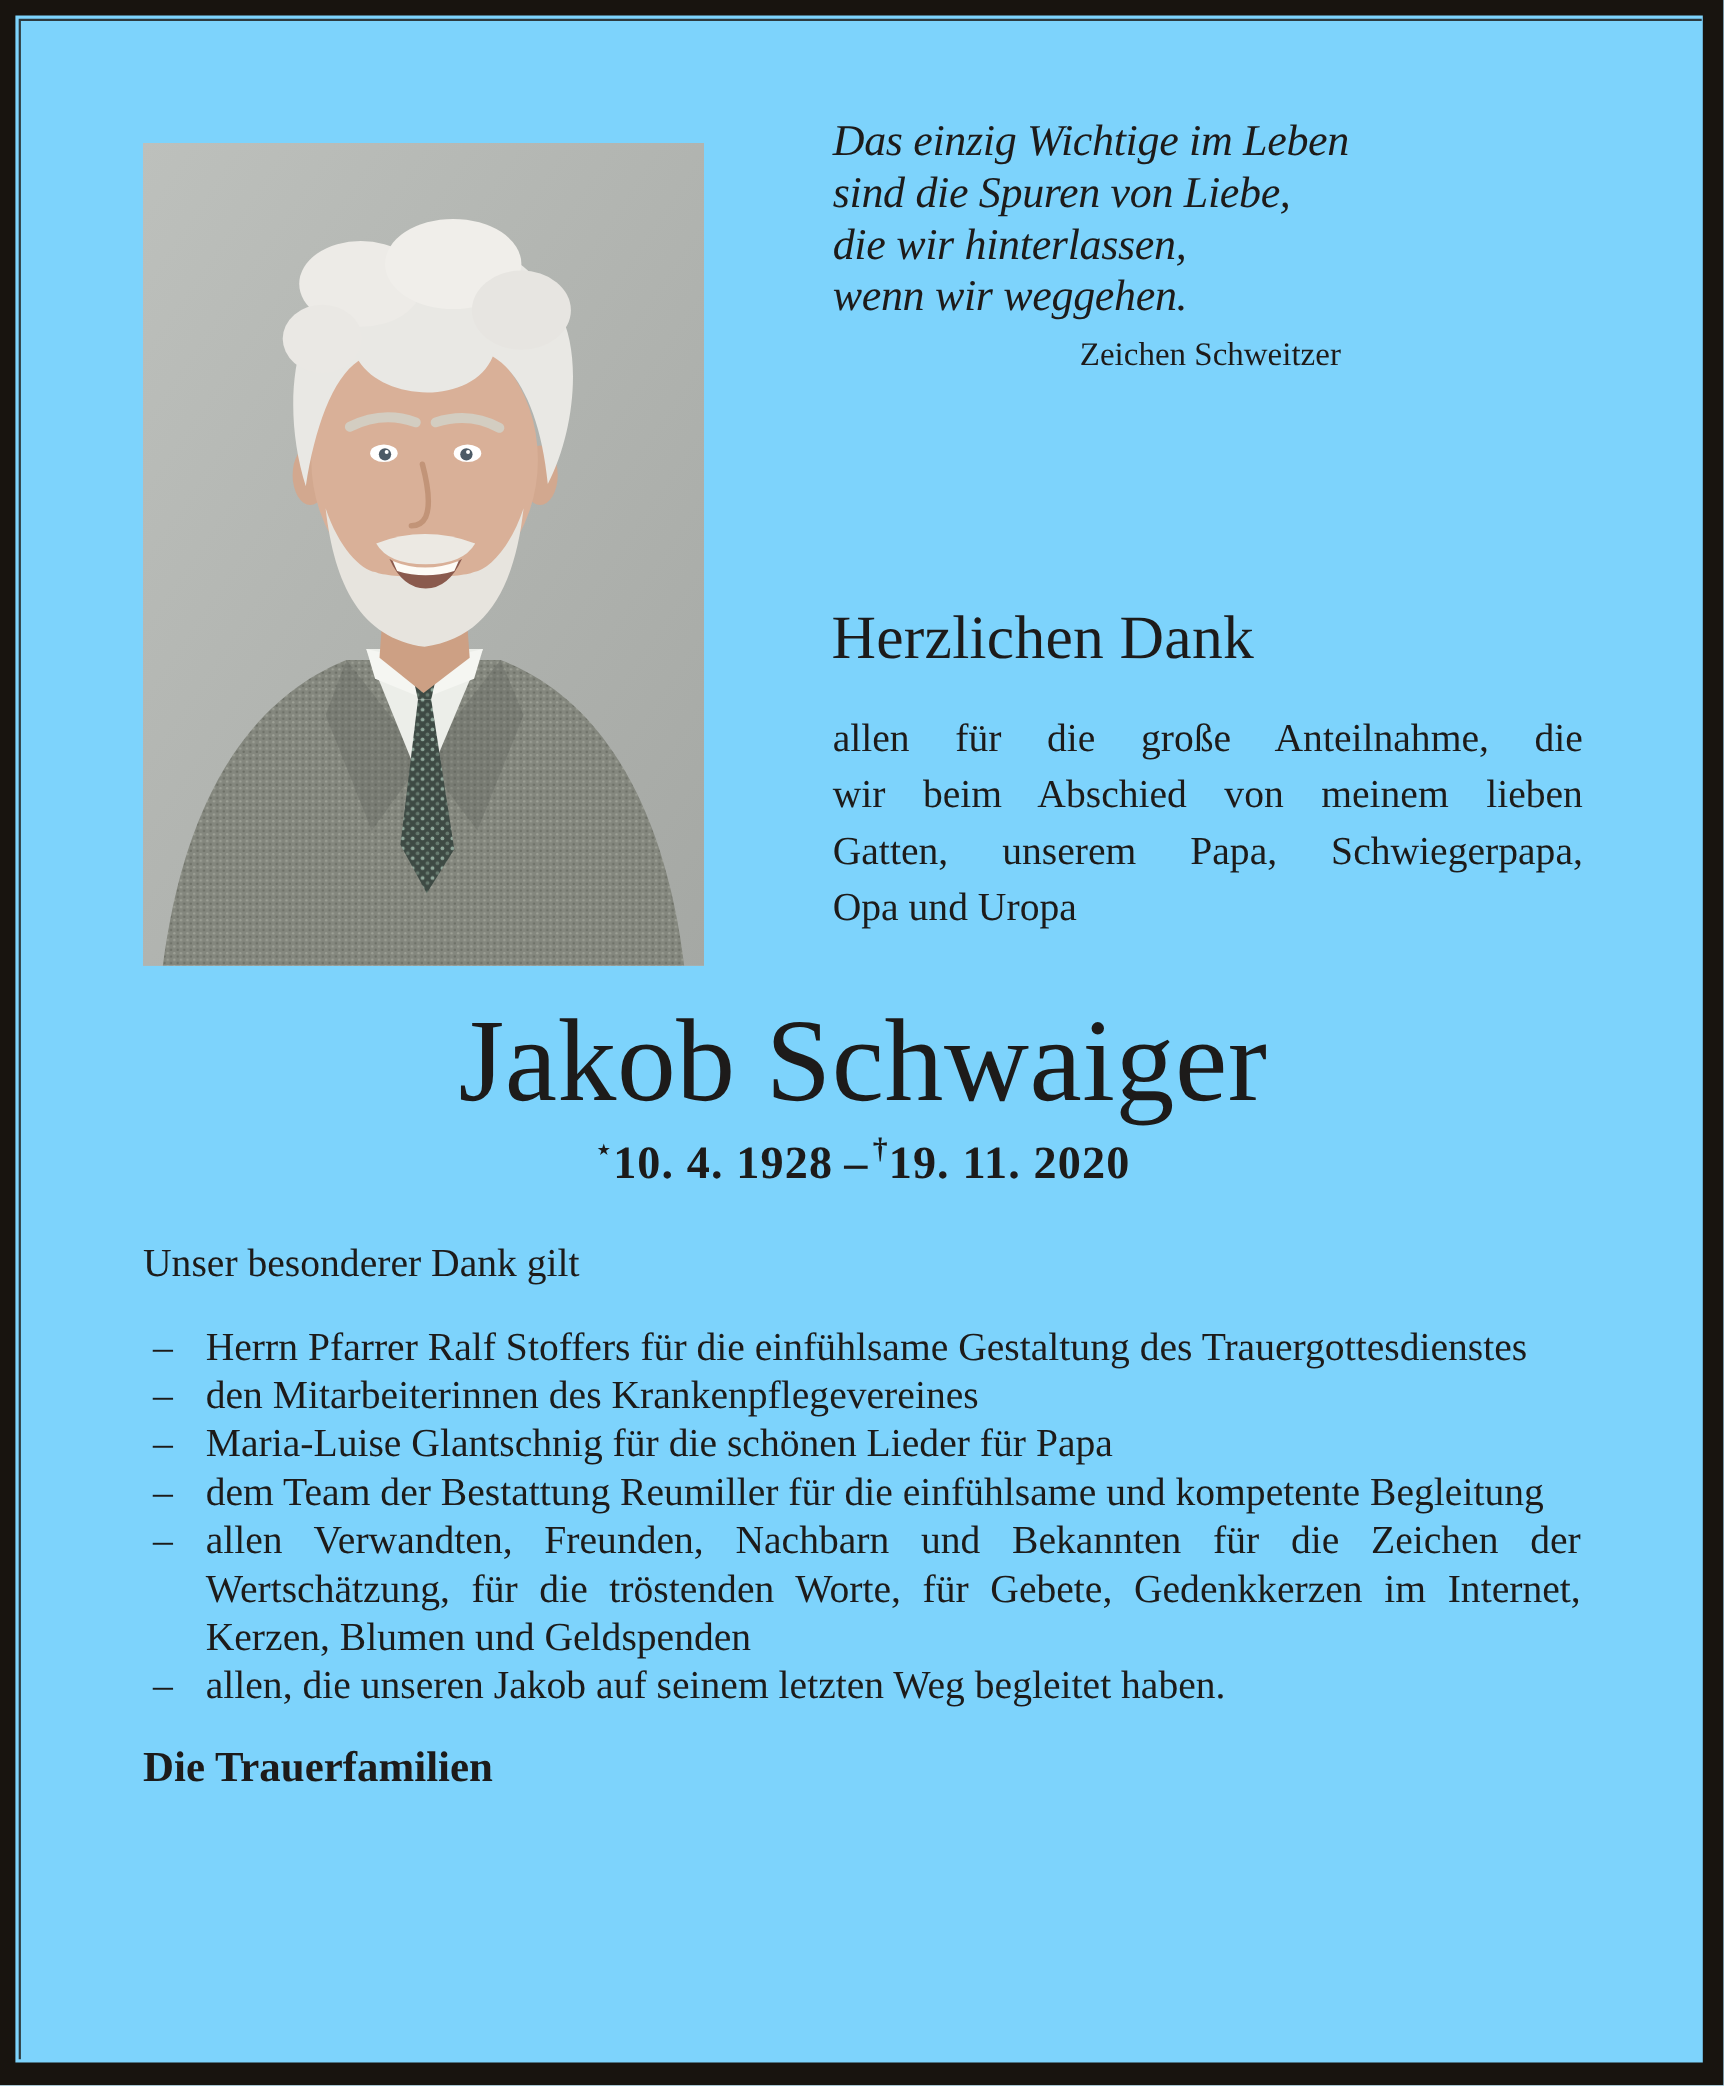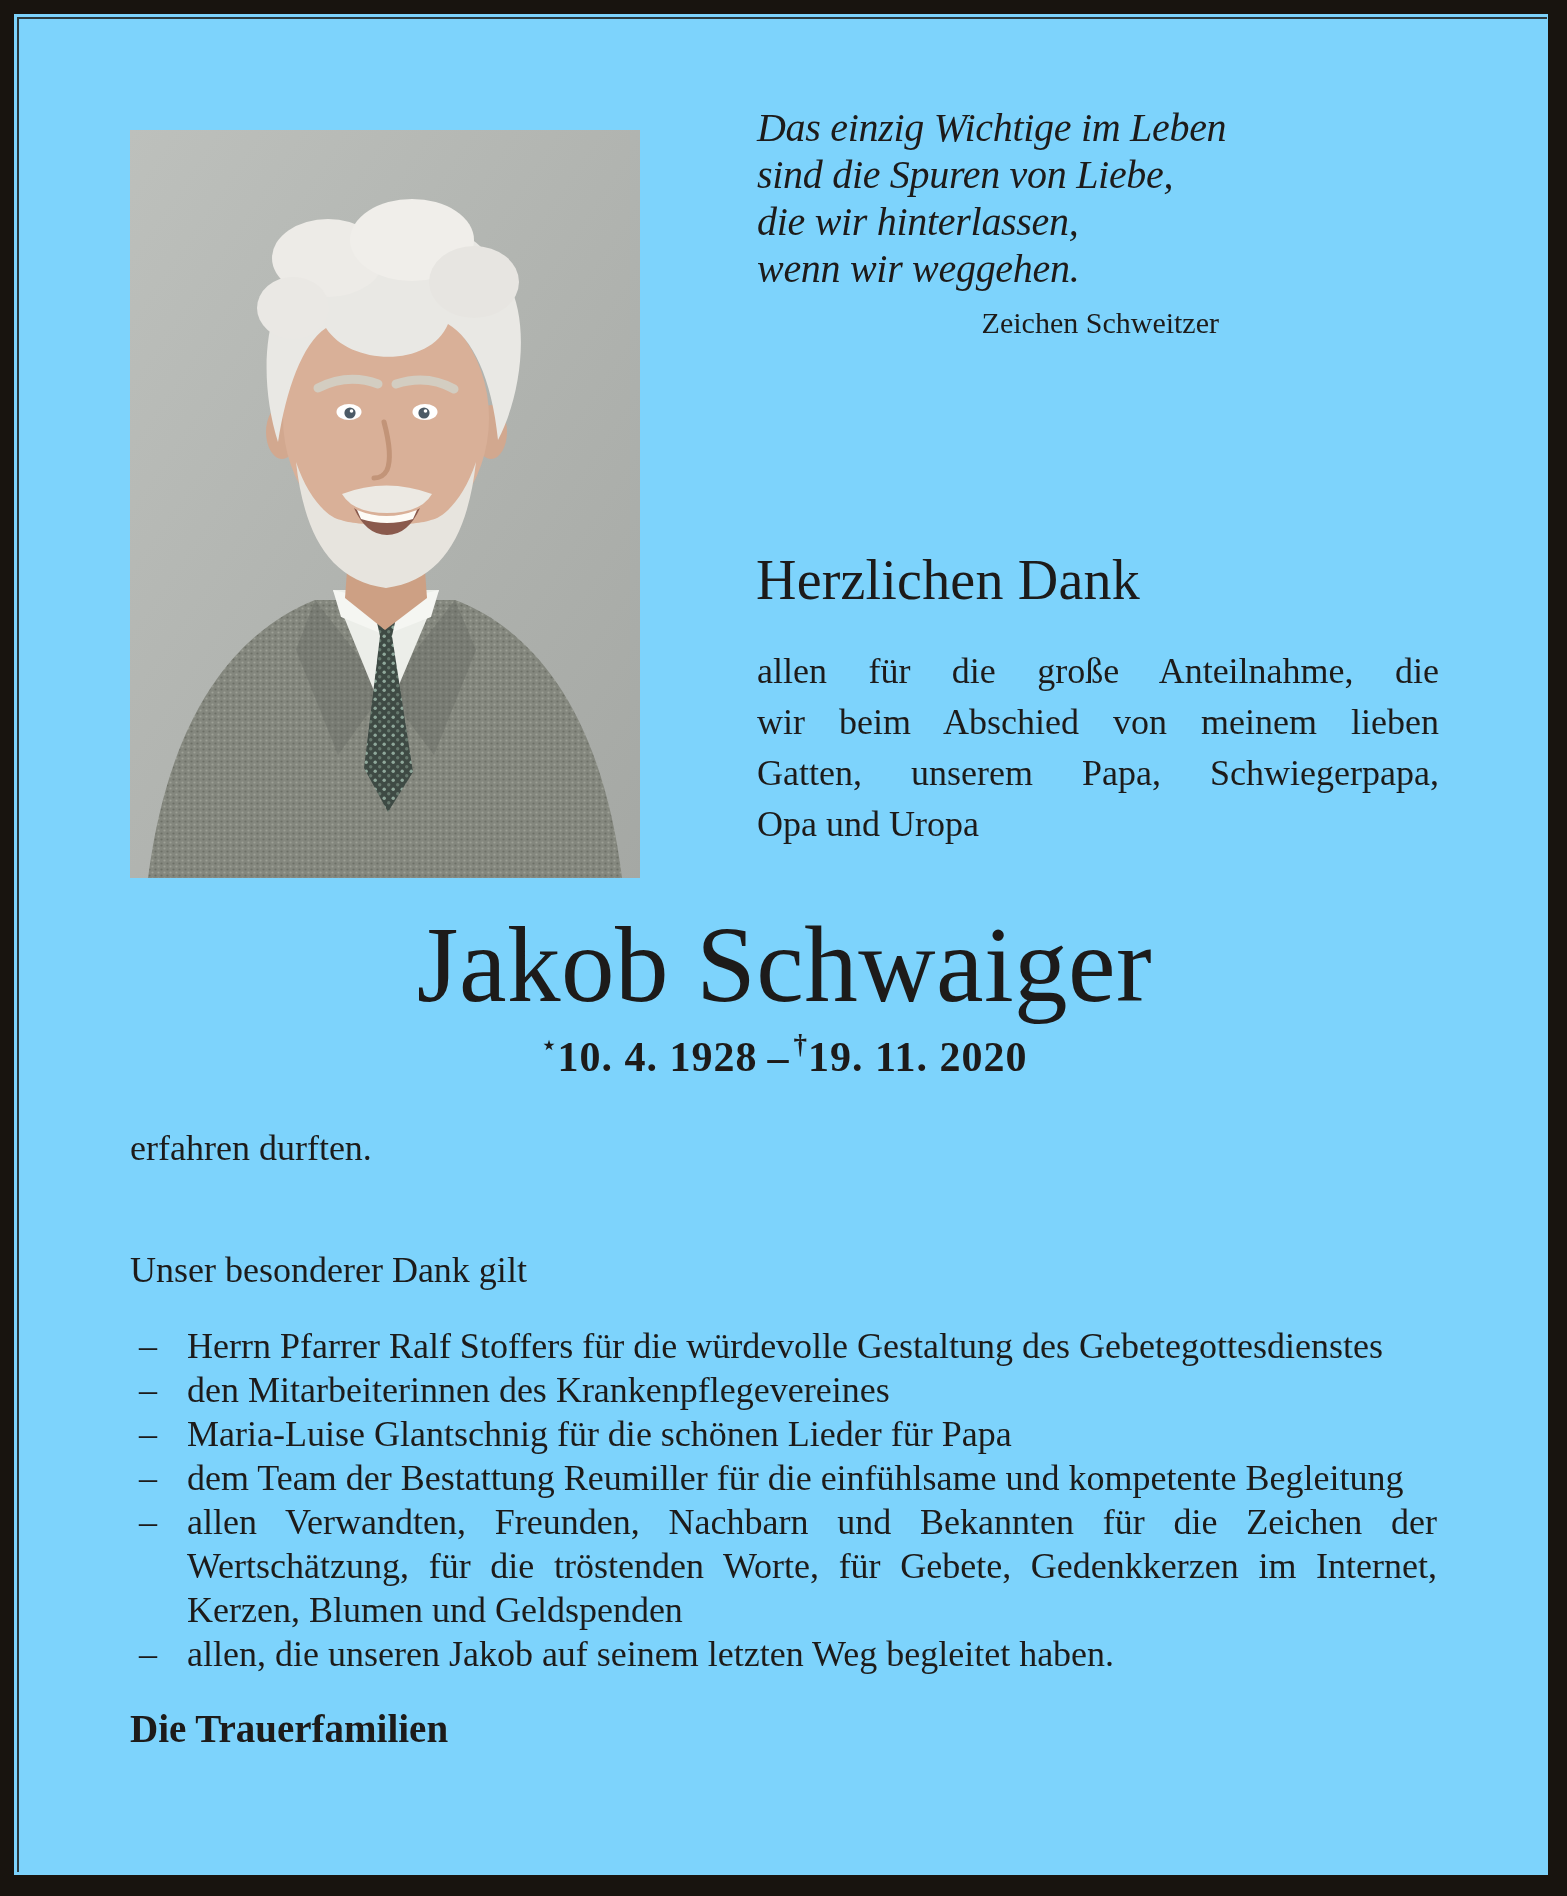--- a/index.html
+++ b/index.html
@@ -138,26 +138,25 @@
     </div>
 
   <div class="name-block">
     <h1 class="name">Jakob Schwaiger</h1>
     <div class="dates">
       <sup class="star">⋆</sup><span>10. 4. 1928</span><span class="sep">–</span><sup>†</sup><span>19. 11. 2020</span>
     </div>
   </div>
 
   <div class="lower">
-    <p class="cont">erfahren durften.</p>
     <p class="tintro">Unser besonderer Dank gilt</p>
     <div class="tlist">
         <div class="trow">
           <span class="dash">–</span>
-          <div class="ttext">Herrn Pfarrer Ralf Stoffers für die würdevolle Gestaltung des Gebete­gottesdienstes</div>
+          <div class="ttext">Herrn Pfarrer Ralf Stoffers für die einfühlsame Gestaltung des Trauer­gottesdienstes</div>
         </div>
         <div class="trow">
           <span class="dash">–</span>
           <div class="ttext">den Mitarbeiterinnen des Krankenpflegevereines</div>
         </div>
         <div class="trow">
           <span class="dash">–</span>
           <div class="ttext">Maria-Luise Glantschnig für die schönen Lieder für Papa</div>
         </div>
         <div class="trow">

